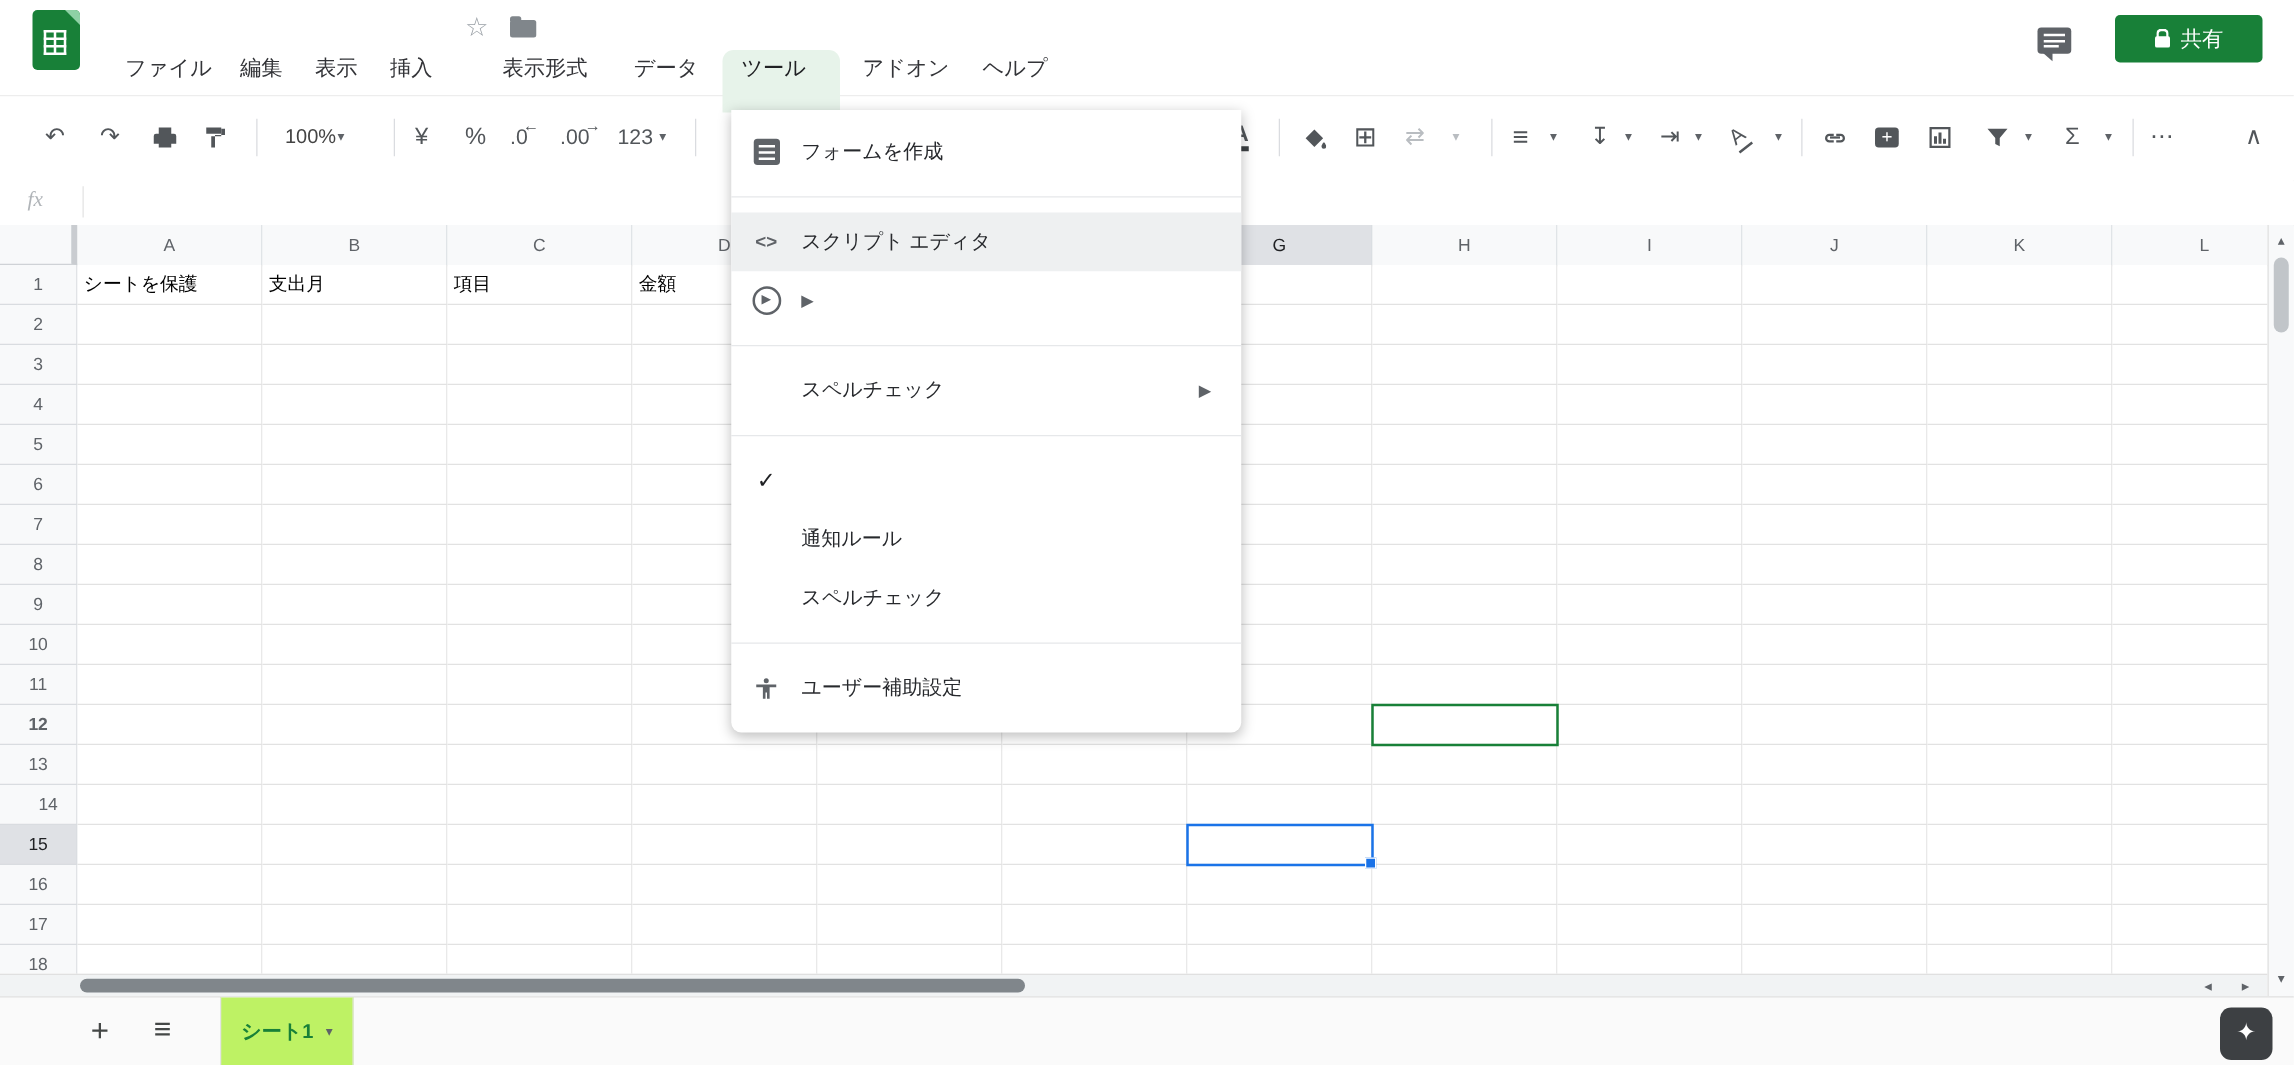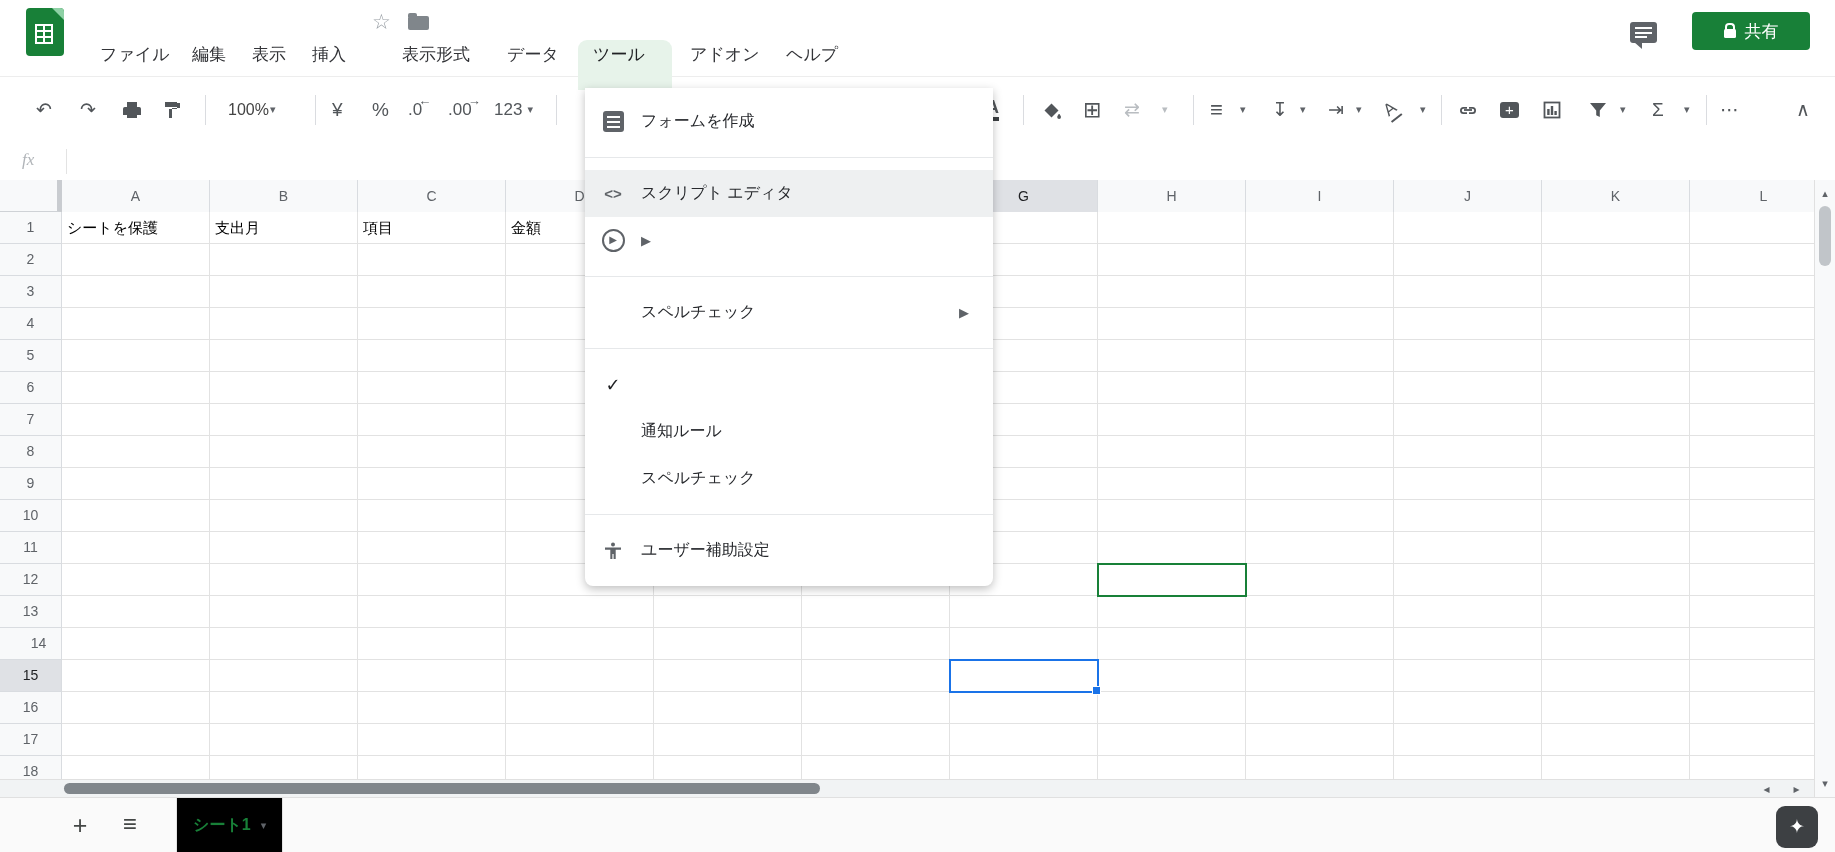--- a/index.html
+++ b/index.html
@@ -70,21 +70,21 @@
   #hscroll{left:0;top:779px;width:1814px;height:18px;background:#f1f3f4;border-top:1px solid #e0e0e0;}
   #hthumb{left:64px;top:3px;width:756px;height:11px;background:#80868b;border-radius:6px;}
   .harrow{position:absolute;top:0;width:29px;height:18px;text-align:center;line-height:18px;font-size:12px;color:#5f6368;background:#f1f3f4;cursor:pointer;}
   #vscroll{left:1814px;top:180px;width:21px;height:617px;background:#f8f9fa;border-left:1px solid #e0e0e0;box-sizing:border-box;}
   .varrow{position:absolute;left:0;width:20px;height:22px;text-align:center;line-height:22px;font-size:11px;color:#5f6368;cursor:pointer;}
   #vthumb{left:4px;top:26px;width:12px;height:60px;background:#c1c5c9;border-radius:6px;}
   
   #bottombar{left:0;top:797px;width:1835px;height:55px;background:#fafafa;border-top:1px solid #e0e0e0;box-sizing:border-box;}
   #addsheet{left:62px;top:9px;font-size:25px;color:#444746;width:36px;height:36px;text-align:center;line-height:36px;cursor:pointer;}
   #allsheets{left:112px;top:9px;font-size:24px;color:#444746;width:36px;height:36px;text-align:center;line-height:34px;cursor:pointer;}
-  #sheettab{left:176px;top:0px;height:54px;background:#000000;border-left:1px solid #e3e3e3;border-right:1px solid #e3e3e3;
+  #sheettab{left:176px;top:0px;height:54px;background:#bef264;border-left:1px solid #e3e3e3;border-right:1px solid #e3e3e3;
     display:flex;align-items:center;padding:0 16px;gap:10px;cursor:pointer;}
   #sheettab .name{color:#188038;font-weight:bold;font-size:16px;}
   #sheettab .arr{color:#5f6368;font-size:11px;}
   #explore{left:1776px;top:8px;width:42px;height:42px;background:#3d4043;border-radius:9px;color:#fff;
     text-align:center;line-height:42px;font-size:19px;cursor:pointer;}
   
   #menu-panel{left:585px;top:88px;width:408px;background:#fff;z-index:50;border-radius:0 0 8px 8px;
     box-shadow:0 3px 10px rgba(0,0,0,.25);padding:10px 0 12px;}
   .menuitem{height:47px;display:flex;align-items:center;padding:0 16px;gap:16px;font-size:16px;color:#27292d;cursor:pointer;}
   .menuitem.hl{background:#eef0f1;}
@@ -406,21 +406,21 @@
     <div class="cell" style="left: 358px; top: 352px; width: 148px;"></div>
     <div class="cell" style="left: 506px; top: 352px; width: 148px;"></div>
     <div class="cell" style="left: 654px; top: 352px; width: 148px;"></div>
     <div class="cell" style="left: 802px; top: 352px; width: 148px;"></div>
     <div class="cell" style="left: 950px; top: 352px; width: 148px;"></div>
     <div class="cell" style="left: 1098px; top: 352px; width: 148px;"></div>
     <div class="cell" style="left: 1246px; top: 352px; width: 148px;"></div>
     <div class="cell" style="left: 1394px; top: 352px; width: 148px;"></div>
     <div class="cell" style="left: 1542px; top: 352px; width: 148px;"></div>
     <div class="cell" style="left: 1690px; top: 352px; width: 148px;"></div>
-    <div class="rowhead" style="top: 384px;">12</div>
+    <div class="rowhead" style="top: 384px; font-weight: bold;">12</div>
     <div class="cell" style="left: 62px; top: 384px; width: 148px;"></div>
     <div class="cell" style="left: 210px; top: 384px; width: 148px;"></div>
     <div class="cell" style="left: 358px; top: 384px; width: 148px;"></div>
     <div class="cell" style="left: 506px; top: 384px; width: 148px;"></div>
     <div class="cell" style="left: 654px; top: 384px; width: 148px;"></div>
     <div class="cell" style="left: 802px; top: 384px; width: 148px;"></div>
     <div class="cell" style="left: 950px; top: 384px; width: 148px;"></div>
     <div class="cell" style="left: 1098px; top: 384px; width: 148px;"></div>
     <div class="cell" style="left: 1246px; top: 384px; width: 148px;"></div>
     <div class="cell" style="left: 1394px; top: 384px; width: 148px;"></div>

